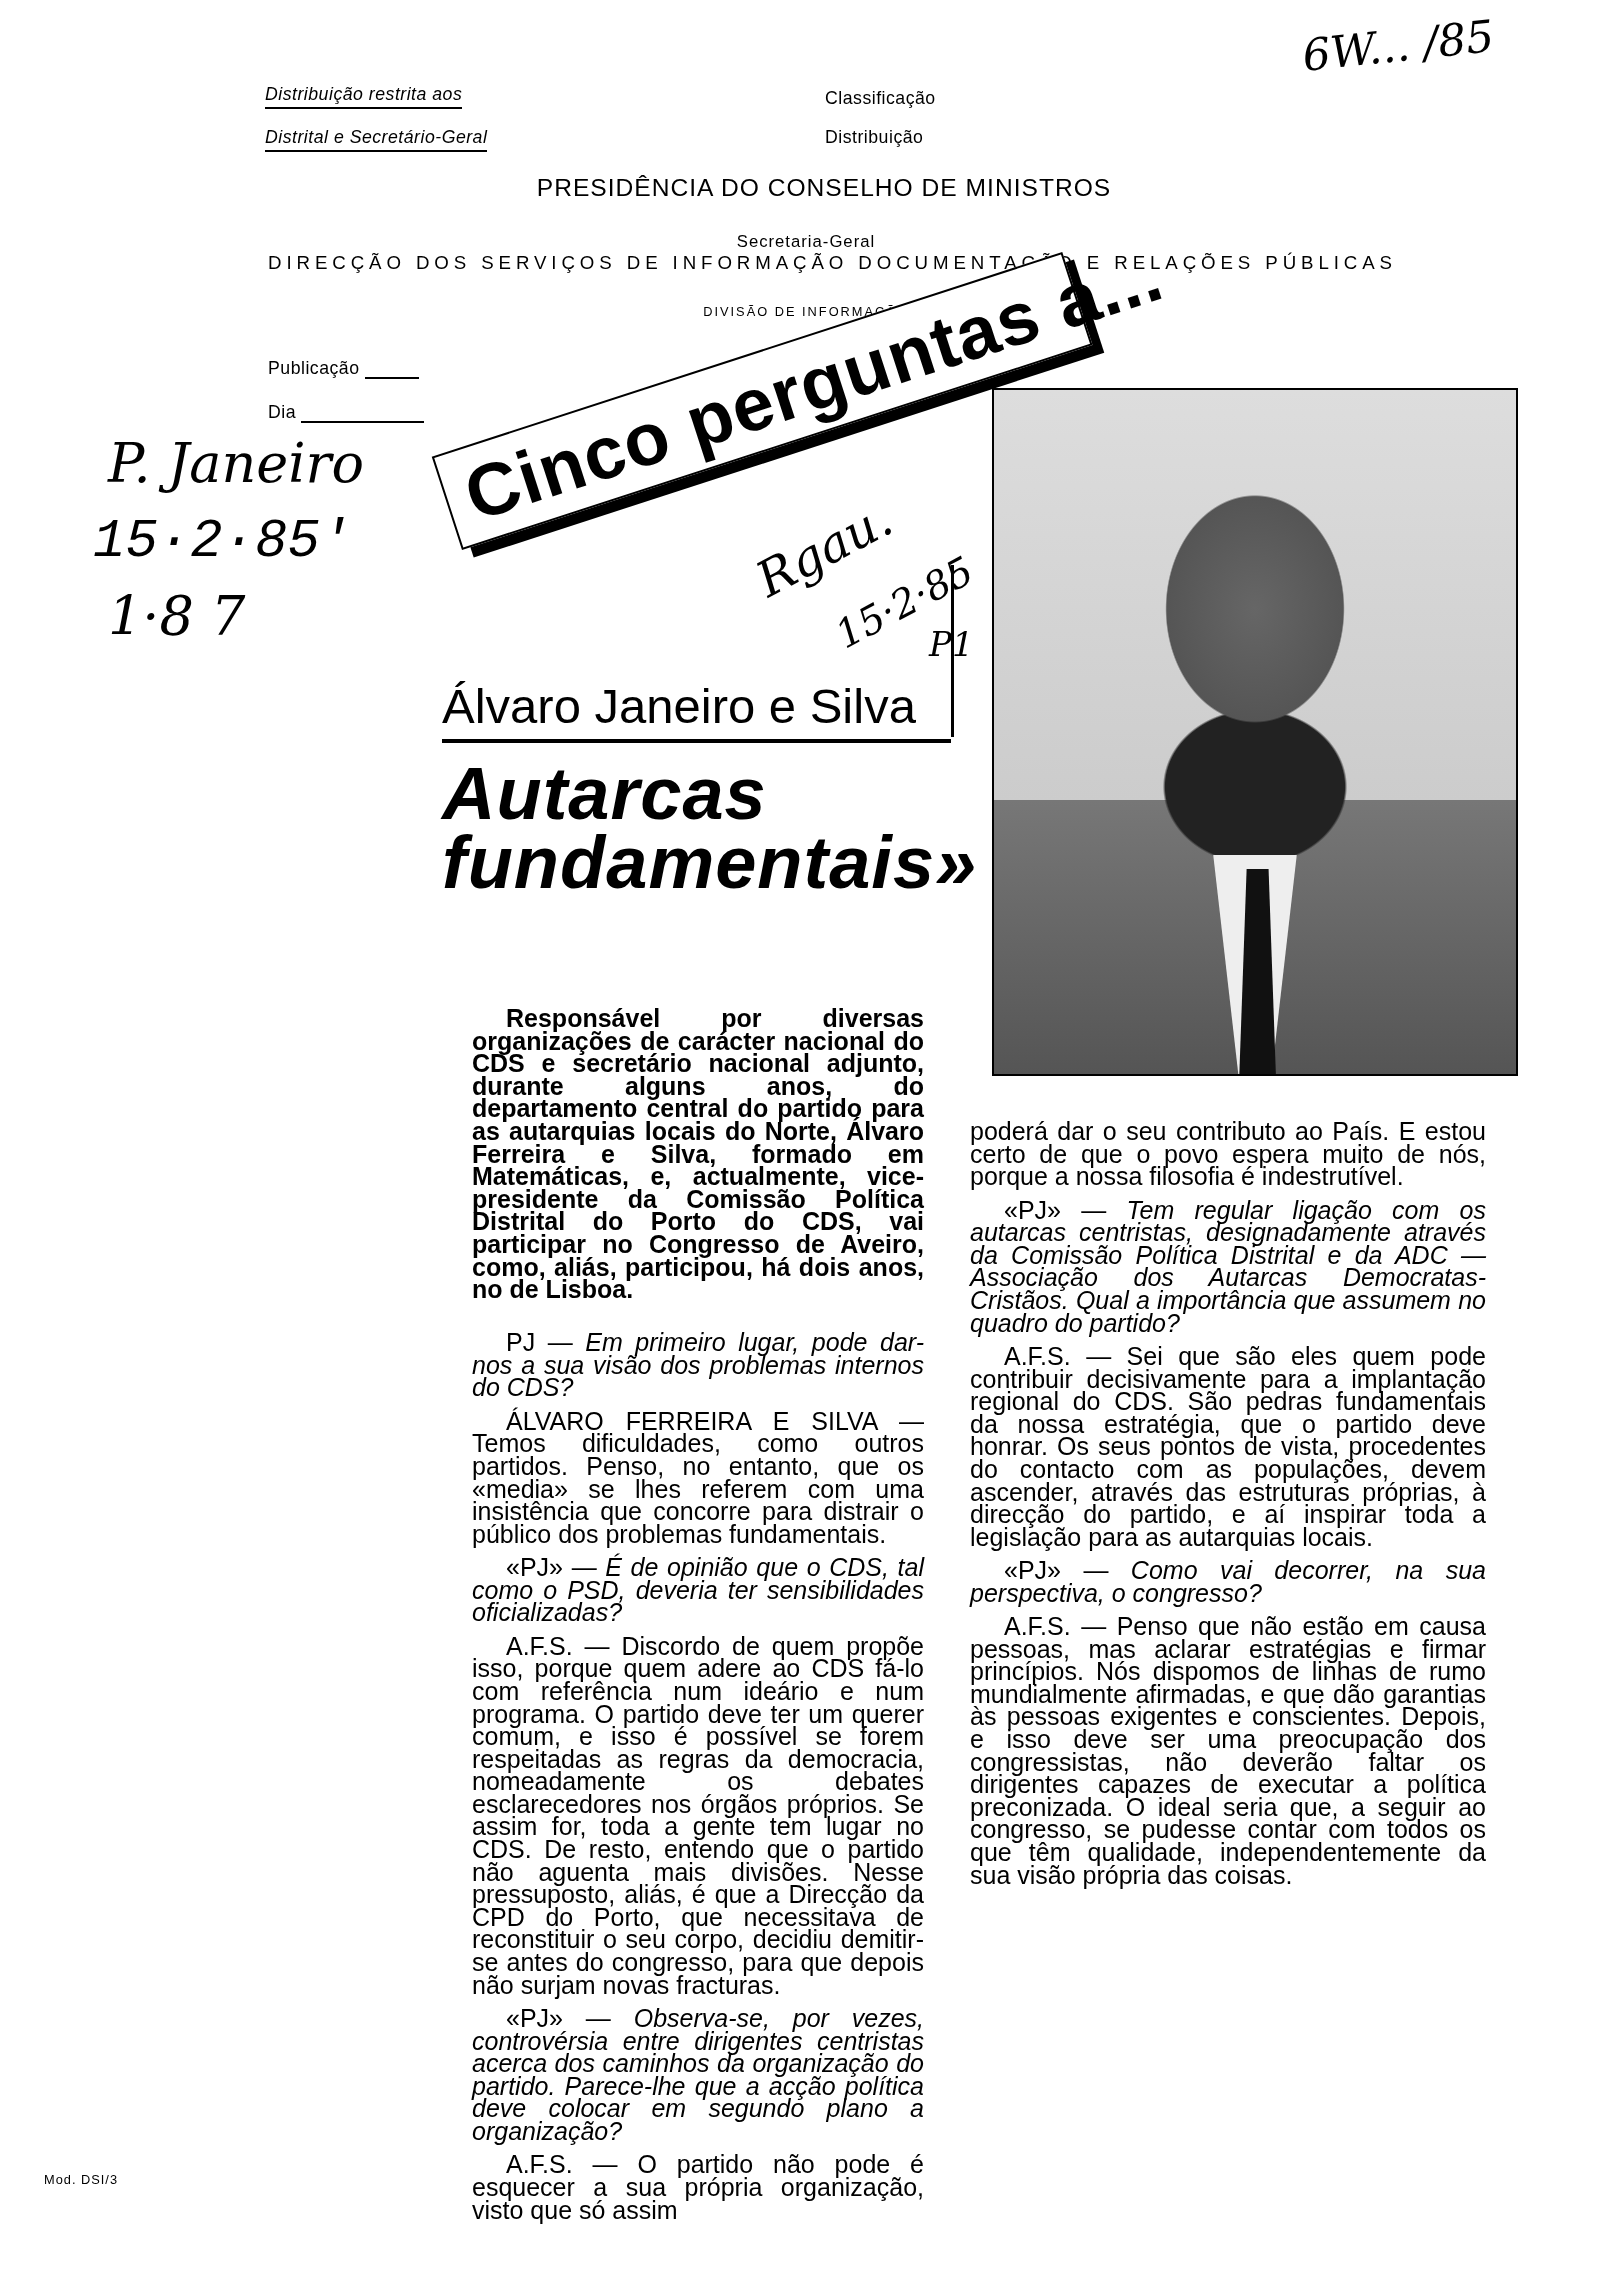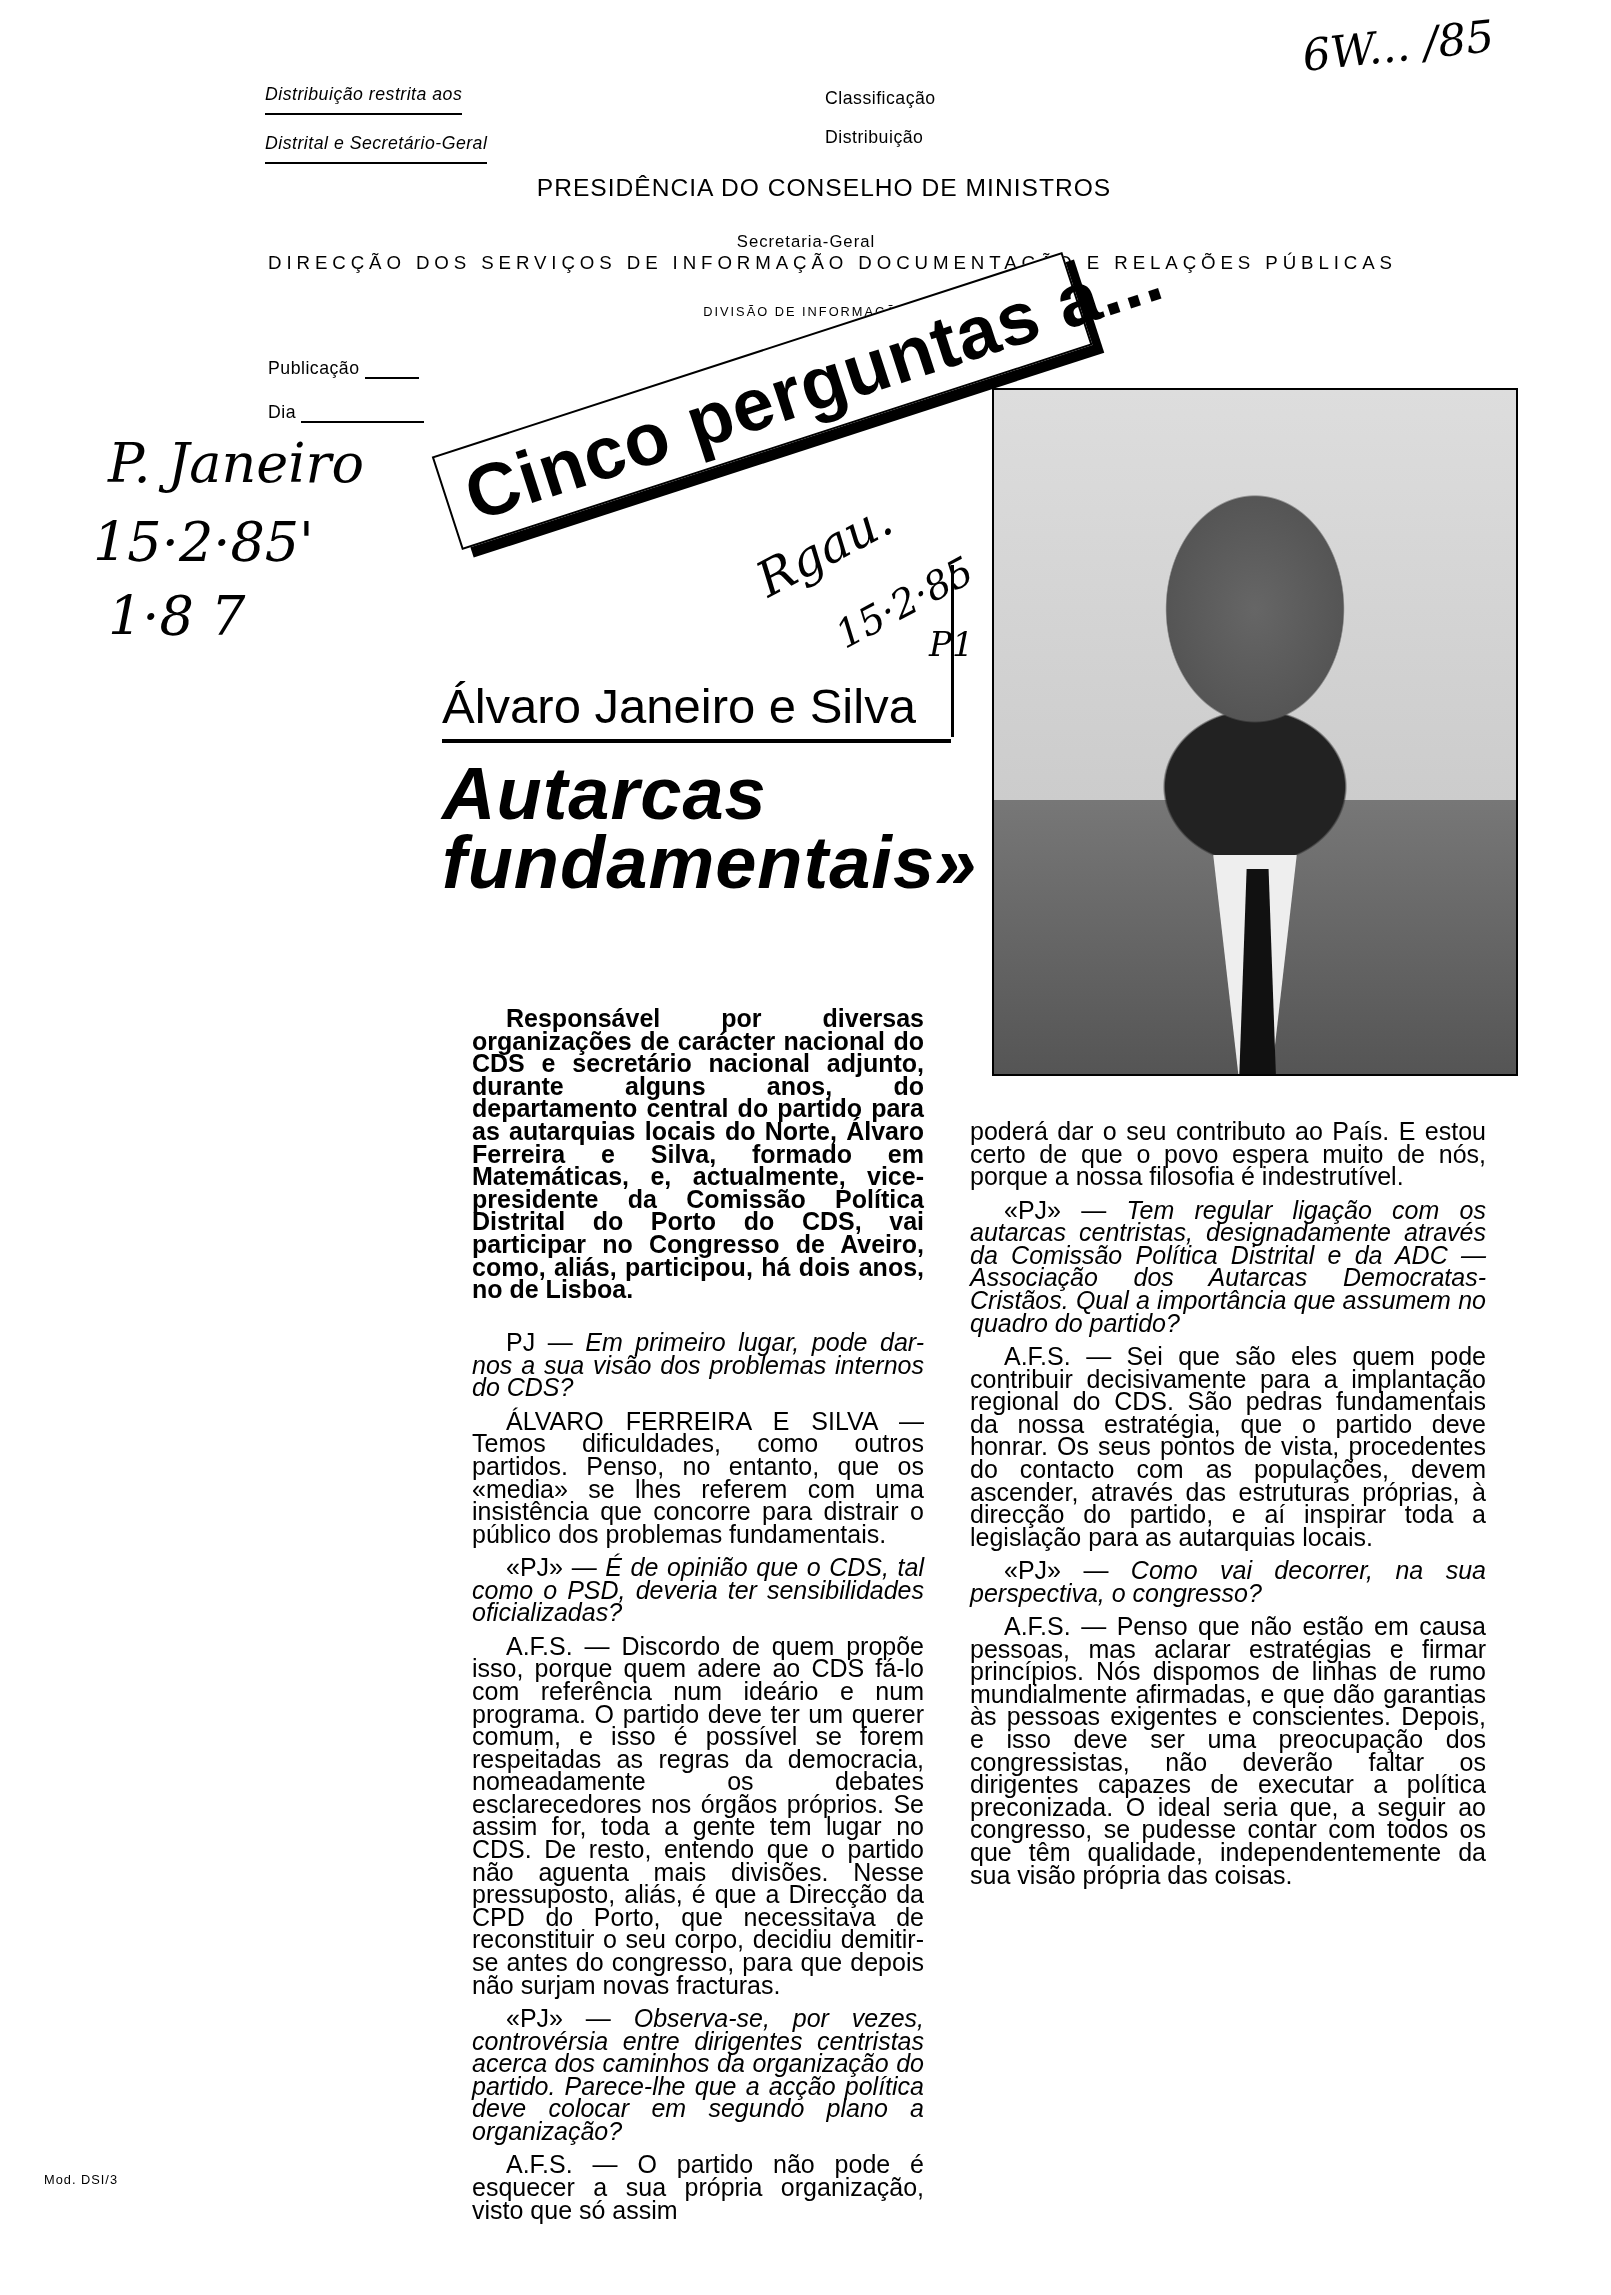--- a/index.html
+++ b/index.html
@@ -4,21 +4,21 @@
   <style>
     html, body { margin: 0; padding: 0; background: #ffffff; }
     body {
       width: 1612px; height: 2295px; position: relative; overflow: hidden;
       color: #000; font-family: "Liberation Sans", sans-serif;
     }
     .abs { position: absolute; }
 
     
     .restrict { font-style: italic; font-size: 17.7px; letter-spacing: 0.5px; }
-    .restrict .line { border-bottom: 2.9px solid #000; padding-bottom: 8px; display: inline-block; }
+    .restrict .line { border-bottom: 2.9px solid #000; padding-bottom: 2px; display: inline-block; }
 
     .meta-field { font-size: 17.7px; letter-spacing: 0.5px; }
 
     .hand { font-family: "DejaVu Serif", serif; font-style: italic; font-weight: normal; }
 
     .ministry { font-size: 24.6px; letter-spacing: 1px; text-align: center; }
     .secgeral { font-size: 16.7px; letter-spacing: 1px; text-align: center; }
     .direccao { font-size: 18.7px; letter-spacing: 4.9px; white-space: nowrap; }
     .divisao  { font-size: 12.8px; letter-spacing: 2px; text-align: center; }
 
@@ -87,21 +87,21 @@
 <div class="abs meta-field" style="left:268px; top:358px;">
   <span>Publicação</span>
   <span class="field-line" style="width:54px;"></span>
 </div>
 <div class="abs meta-field" style="left:268px; top:402px;">
   <span>Dia</span>
   <span class="field-line" style="width:123px;"></span>
 </div>
 
 <div class="abs hand" style="left:108px; top:432px; font-size:54px;">P. Janeiro</div>
-<div class="abs hand" style="left:93px; top:511px; font-size:54px;">15·2·85'</div>
+<div class="abs hand" style="left:93px; top:511px; font-size:54px;font-family:Liberation Mono, monospace;">15·2·85'</div>
 <div class="abs hand" style="left:108px; top:585px; font-size:54px;">1·8 7</div>
 
 <div class="abs banner">
   <span>Cinco perguntas a...</span>
 </div>
 
 <div class="abs hand" style="left:752px; top:521px; font-size:49px; transform:rotate(-28deg);">Rgau.</div>
 <div class="abs hand" style="left:830px; top:580px; font-size:39px; transform:rotate(-28deg);">15·2·85</div>
 <div class="abs hand" style="left:929px; top:624px; font-size:34px;">P1</div>
 

